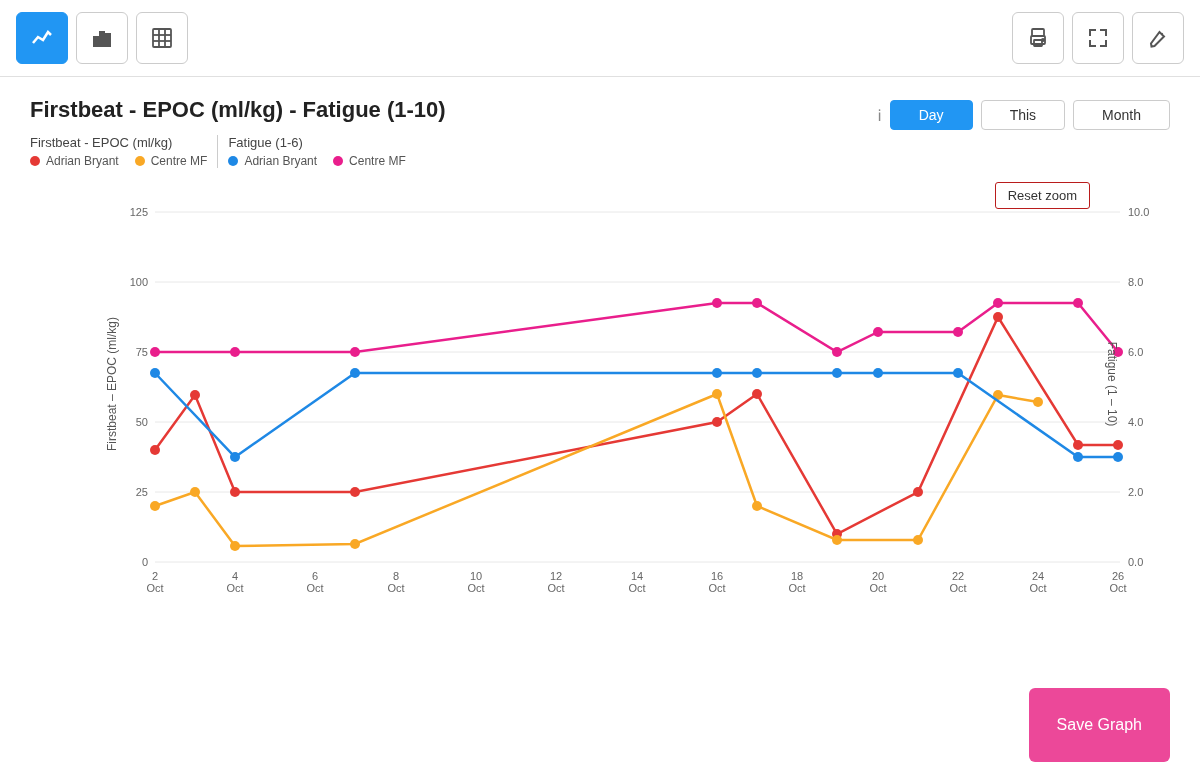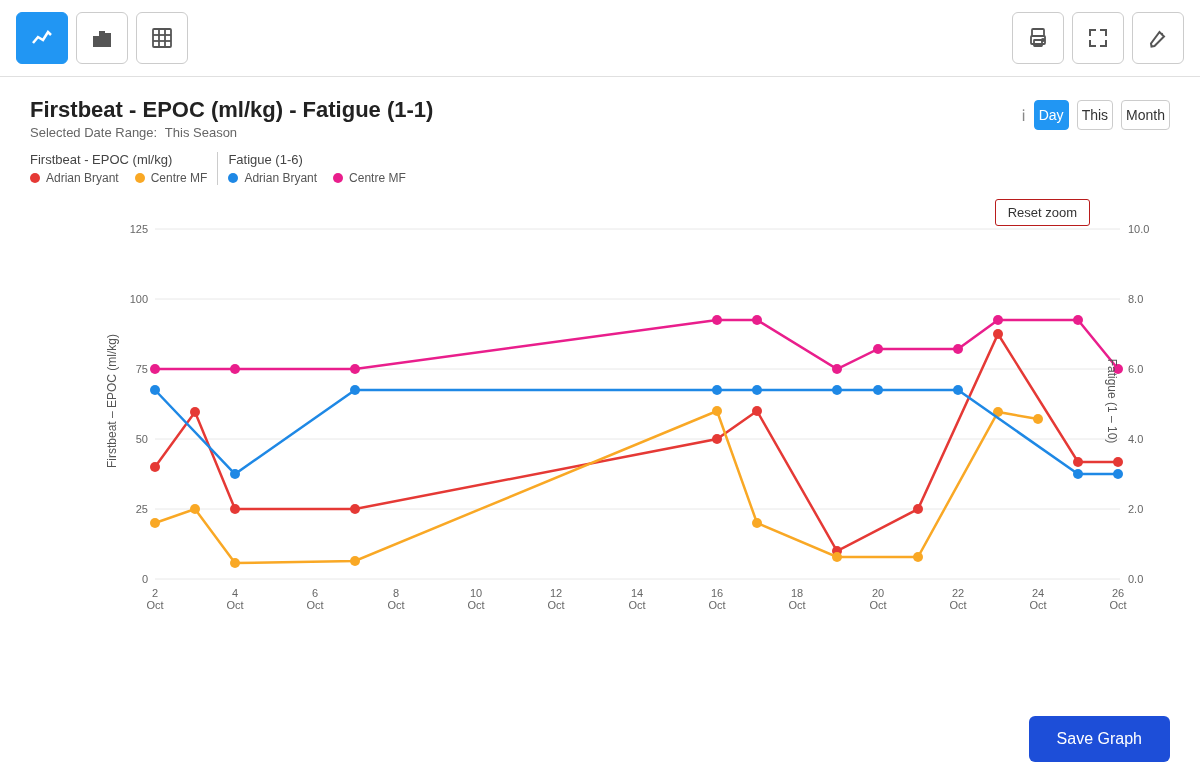--- a/index.html
+++ b/index.html
@@ -22,21 +22,21 @@
     .chart-header { margin-bottom: 8px; }
     .chart-title { font-size: 22px; font-weight: 600; color: #222; }
     .chart-subtitle { font-size: 13px; color: #666; margin-top: 2px; }
 
     .date-range-controls {
       position: absolute; top: 100px; right: 30px;
       display: flex; align-items: center; gap: 8px;
     }
     .info-icon { font-size: 16px; color: #888; cursor: pointer; }
     .period-btn {
-      padding: 6px 4px; border: 1px solid #ccc; border-radius: 4px;
+      padding: 6px 28px; border: 1px solid #ccc; border-radius: 4px;
       background: #fff; cursor: pointer; font-size: 14px; color: #333;
     }
     .period-btn.active { background: #2196f3; border-color: #2196f3; color: #fff; }
 
     .legend-container { display: flex; margin-top: 12px; margin-bottom: 4px; }
     .legend-group { display: flex; flex-direction: column; gap: 4px; }
     .legend-title { font-size: 13px; color: #444; font-weight: 500; }
     .legend-items { display: flex; gap: 16px; justify-content: space-between; }
     .legend-item { display: flex; align-items: center; gap: 6px; font-size: 12px; color: #555; }
     .legend-dot { width: 10px; height: 10px; border-radius: 50%; }
@@ -51,21 +51,21 @@
       position: absolute; left: -55px; top: 50%; transform: translateY(-50%) rotate(-90deg);
       font-size: 12px; color: #555; white-space: nowrap;
     }
     .right-axis-label {
       position: absolute; right: -55px; top: 50%; transform: translateY(-50%) rotate(90deg);
       font-size: 12px; color: #555; white-space: nowrap;
     }
 
     .save-btn {
       position: absolute; bottom: 20px; right: 30px;
-      padding: 14px 28px; background: #1d4ed8; color: #fff;
+      padding: 28px 28px; background: #ec4899; color: #fff;
       border: none; border-radius: 6px; font-size: 16px; cursor: pointer; font-weight: 500;
     }
 
     .chart-wrapper {
       position: relative; margin-left: 70px; margin-right: 70px;
     }
   </style>
 </head>
 <body>
 
@@ -114,25 +114,21 @@
       <svg width="22" height="22" viewBox="0 0 22 22" fill="none" stroke="#555" stroke-width="2">
         <path d="M4 16.5L4.5 19.5L7.5 19 L17 9.5 L12.5 5 Z"></path>
         <line x1="14.5" y1="6.5" x2="15.5" y2="7.5"></line>
       </svg>
     </button>
   </div>
 </div>
 
 <div class="main-content">
   <div class="chart-header">
-    <div class="chart-title">Firstbeat - EPOC (ml/kg)  -  Fatigue  (1-1)</div>
-    <div class="chart-subtitle">
-      <span>Selected Date Range:</span>
-      <span style="margin-left:4px;">This Season</span>
-    </div>
+    <div class="chart-title">Firstbeat - EPOC (ml/kg)  -  Fatigue  (1-10)</div>
   </div>
 
   <div class="date-range-controls">
     <span class="info-icon">ℹ</span>
     <button class="period-btn active">Day</button>
     <button class="period-btn">This</button>
     <button class="period-btn">Month</button>
   </div>
 
   <div class="legend-container">

